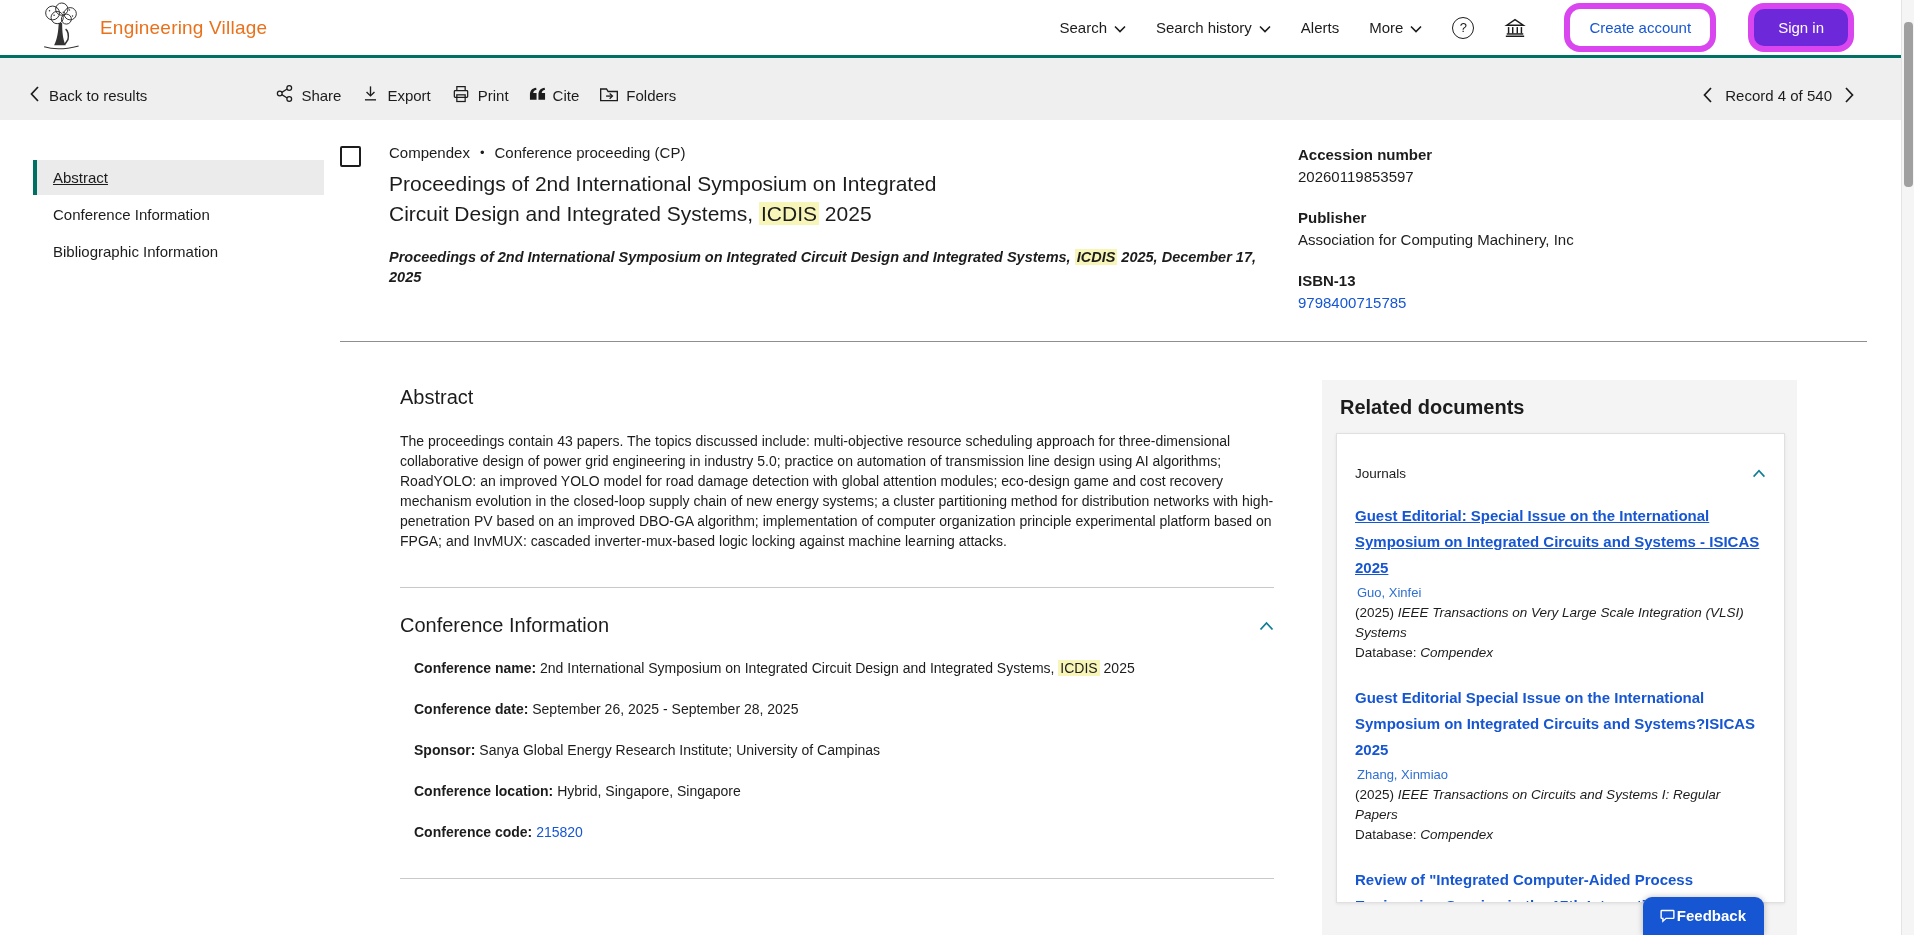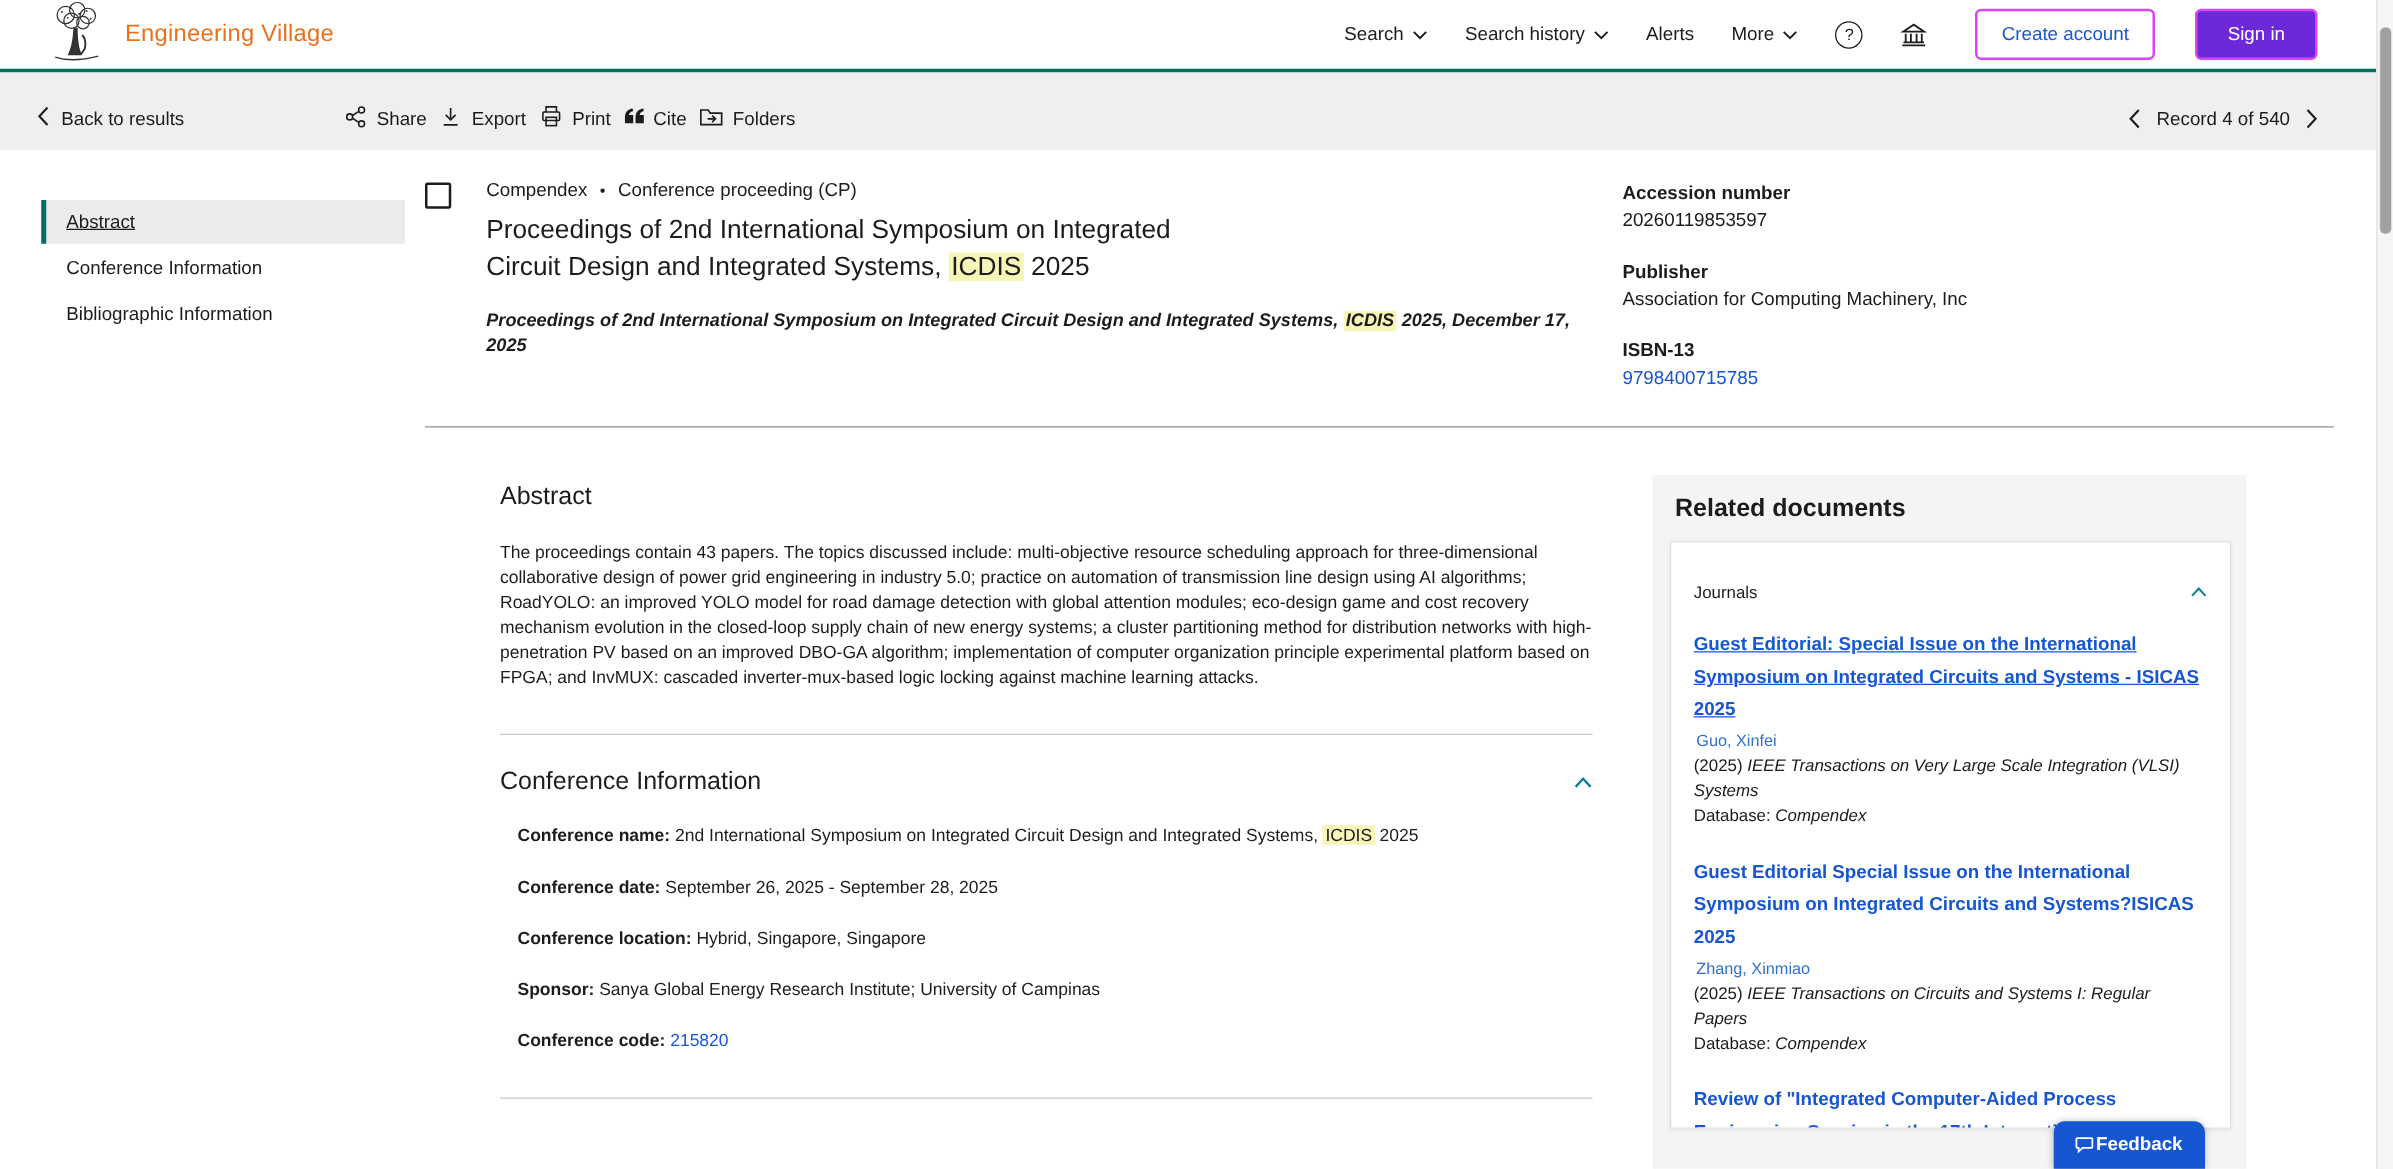--- a/index.html
+++ b/index.html
@@ -8,30 +8,30 @@
 
   
   .app-header { height:55px; display:flex; align-items:center; padding:0 60px 0 38px; background:#fff; }
   .brand { display:flex; align-items:center; gap:16px; }
   .brand-name { color:#e9711c; font-size:19px; letter-spacing:.2px; }
   .top-nav { margin-left:auto; display:flex; align-items:center; gap:30px; font-size:15px; }
   .nav-link { display:flex; align-items:center; gap:7px; cursor:pointer; color:#1c1c1c; }
   .nav-link svg { margin-top:2px; }
   .help-circle { width:22px; height:22px; border:1.5px solid #1c1c1c; border-radius:50%;
     display:flex; align-items:center; justify-content:center; font-size:13px; cursor:pointer; }
-  .btn { font-size:15px; border-radius:5px; padding:10px 19px; cursor:pointer; border:2px solid #d946ef; }
+  .btn { font-size:15px; border-radius:16px; padding:10px 19px; cursor:pointer; border:6px solid #d946ef; }
   .btn-outline { background:#fff; color:#1656d3; margin-left:8px; }
   .btn-fill { background:#6d28d9; color:#fff; margin-left:2px; padding:10px 24px; }
 
   .teal-rule { height:3px; background:#007065; }
 
   
   .toolbar { height:62px; background:#efefef; display:flex; align-items:center; padding:12px 60px 0 30px; font-size:15px; }
   .back-link { display:flex; align-items:center; gap:10px; cursor:pointer; }
-  .tb-actions { display:flex; align-items:center; gap:10px; margin-left:128px; }
+  .tb-actions { display:flex; align-items:center; gap:20px; margin-left:128px; }
   .tb-item { display:flex; align-items:center; gap:7px; cursor:pointer; }
   .record-nav { margin-left:auto; display:flex; align-items:center; gap:13px; }
   .record-nav .chev { cursor:pointer; display:flex; }
 
   
   .sidebar { position:absolute; left:33px; top:160px; width:291px; font-size:15px; }
   .side-item { padding:9px 12px 9px 16px; border-left:4px solid transparent; margin-bottom:2px; cursor:pointer; }
   .side-item.active { background:#ebebeb; border-left-color:#007065; }
   .side-item.active span { text-decoration:underline; }
 
@@ -275,24 +275,24 @@
           </span>
       </div>
 
       <div class="conf-row">
         <span class="conf-label">Conference name:</span><span> 2nd International Symposium on Integrated Circuit Design and Integrated Systems, </span><span class="hl">ICDIS</span><span> 2025</span>
       </div>
       <div class="conf-row">
         <span class="conf-label">Conference date:</span><span> September 26, 2025 - September 28, 2025</span>
       </div>
       <div class="conf-row">
+        <span class="conf-label">Sponsor:</span><span> Sanya Global Energy Research Institute; University of Campinas</span>
+      </div>
+      <div class="conf-row">
         <span class="conf-label">Conference location:</span><span> Hybrid, Singapore, Singapore</span>
-      </div>
-      <div class="conf-row">
-        <span class="conf-label">Sponsor:</span><span> Sanya Global Energy Research Institute; University of Campinas</span>
       </div>
       <div class="conf-row">
         <span class="conf-label">Conference code:</span>
         <span> </span>
         <a class="blue-link">215820</a>
       </div>
 
       <hr class="conf-bottom-rule">
     </div>
 

